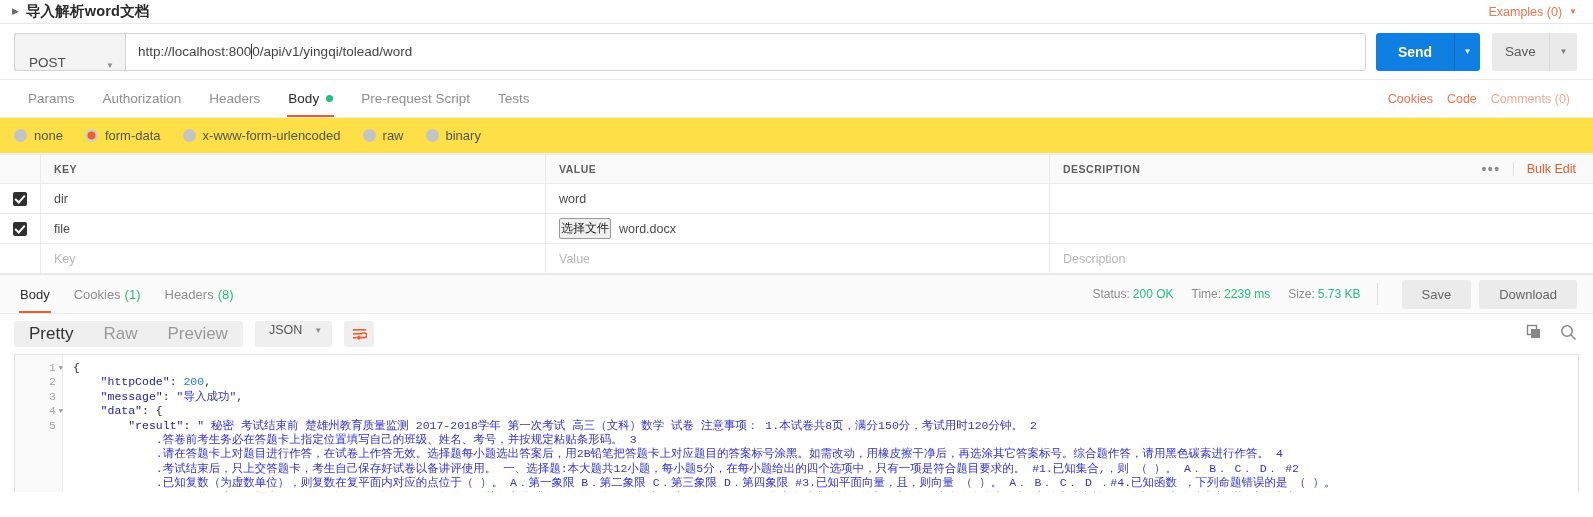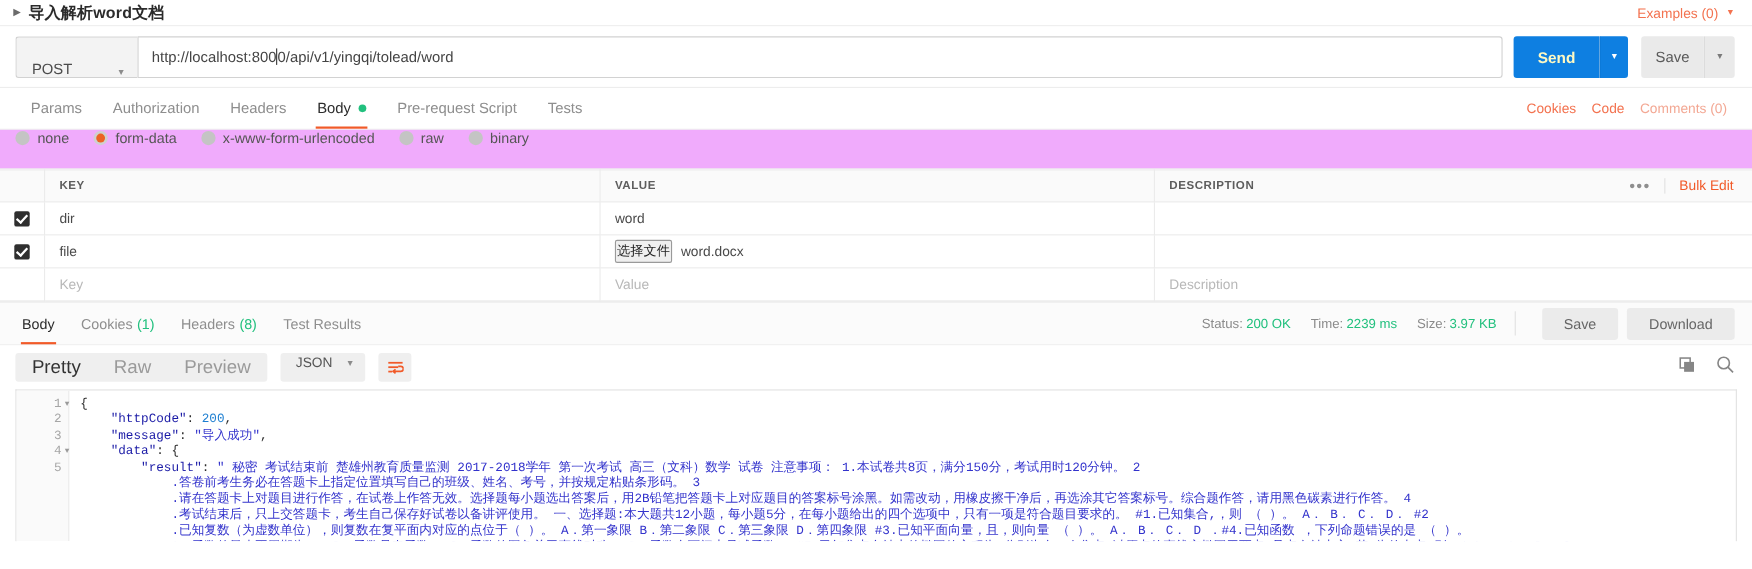--- a/index.html
+++ b/index.html
@@ -125,22 +125,22 @@
   }
   .rtabs-spacer { flex: 1; }
   .rlink {
     display: flex; align-items: center;
     font-size: 12.5px; color: #f3724f; padding: 0 7px;
   }
   .rlink.muted { color: #f3a894; }
 
   
   .radiorow {
-    height: 36px; display: flex; align-items: flex-start;
-    padding: 0 14px; background: #f0abfc;
+    height: 36px; display: flex; align-items: center;
+    padding: 0 14px; background: #fde047;
     border-bottom: 1px solid #f0f0f0;
   }
   .radio-item {
     display: flex; align-items: center;
     margin-right: 22px; font-size: 13px; color: #555;
   }
   .radio-dot {
     width: 13px; height: 13px; border-radius: 50%;
     background: #c4c4c4; margin-right: 7px;
     display: inline-block; position: relative;
@@ -420,32 +420,29 @@
       <span>Body</span>
     </div>
     <div class="rsptab">
       <span>Cookies</span>
       <span class="count-green">(1)</span>
     </div>
     <div class="rsptab">
       <span>Headers</span>
       <span class="count-green">(8)</span>
     </div>
-    <div class="rsptab">
-      <span>Test Results</span>
-    </div>
     <div class="rsp-spacer"></div>
     <div class="meta">
       <span>Status:</span><b>200 OK</b>
     </div>
     <div class="meta">
       <span>Time:</span><b>2239 ms</b>
     </div>
     <div class="meta">
-      <span>Size:</span><b>3.97 KB</b>
+      <span>Size:</span><b>5.73 KB</b>
     </div>
     <div class="divider-v"></div>
     <div class="ghost-btn">Save</div>
     <div class="ghost-btn">Download</div>
   </div>
 
   <div class="prettybar">
     <div class="seg">
       <div class="seg-item active">Pretty</div>
       <div class="seg-item">Raw</div>

